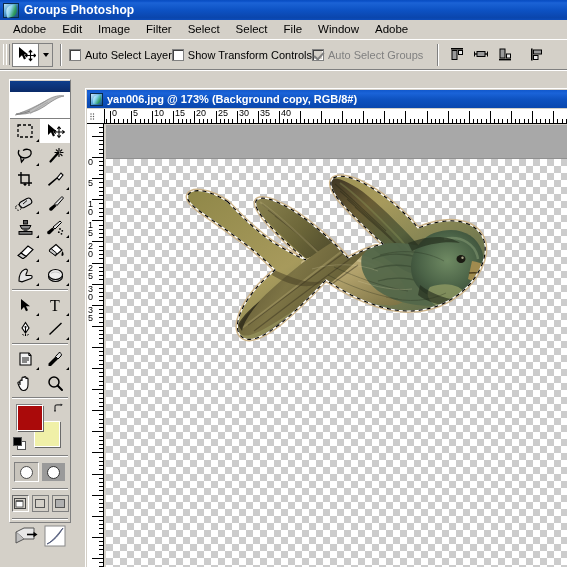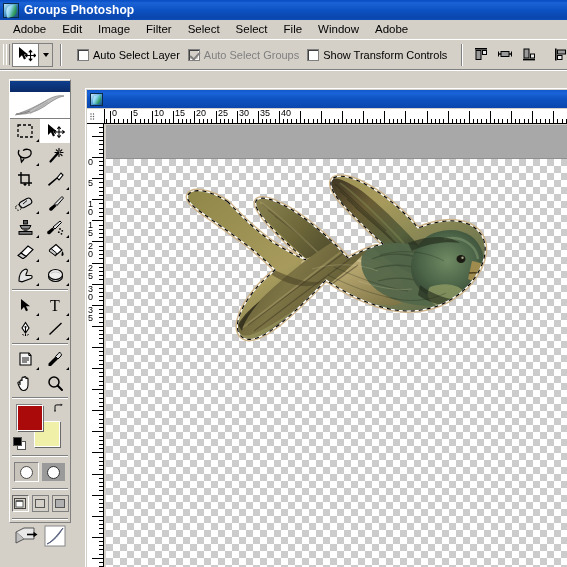--- a/index.html
+++ b/index.html
@@ -93,21 +93,21 @@
   }
   .tri-down {
     width: 0; height: 0; border-left: 3.5px solid transparent;
     border-right: 3.5px solid transparent; border-top: 4px solid #000;
   }
   .opt-sep {
     width: 2px; height: 22px; margin: 0 7px; flex: none;
     border-left: 1px solid #808080; border-right: 1px solid #ffffff;
   }
   .chk-wrap {
-    display: flex; align-items: flex-end; margin-left: 8px; flex: none;
+    display: flex; align-items: flex-end; flex: none;
   }
   .chk-box {
     width: 12px; height: 12px; background: #ffffff;
     border: 1px solid #808080;
     box-shadow: inset 1px 1px 0 #404040, inset -1px -1px 0 #ffffff;
     margin-right: 4px; flex: none; position: relative;
   }
   .chk-box.disabled { background: #d4d0c8; }
   .chk-box.checked:after {
     content:''; position:absolute; left:3px; top:0px; width:4px; height:8px;
@@ -344,27 +344,27 @@
     </div>
 
     <div class="opt-sep"></div>
 
     <div class="chk-wrap">
       <span class="chk-box"></span>
       <span class="chk-label">Auto Select Layer</span>
     </div>
 
     <div class="chk-wrap">
+      <span class="chk-box"></span>
+      <span class="chk-label">Show Transform Controls</span>
+    </div>
+
+    <div class="chk-wrap">
       <span class="chk-box disabled checked"></span>
       <span class="chk-label disabled">Auto Select Groups</span>
-    </div>
-
-    <div class="chk-wrap">
-      <span class="chk-box"></span>
-      <span class="chk-label">Show Transform Controls</span>
     </div>
 
     <div class="opt-sep" style="margin-left:14px;"></div>
 
     <div class="align-group">
       <div class="align-btn">
         <svg width="16" height="15" viewBox="0 0 16 15">
           <rect x="2" y="1" width="12" height="1.6" fill="#000"></rect>
           <rect x="3" y="3.5" width="5" height="9" fill="#9a9a9a" stroke="#000" stroke-width="1"></rect>
           <rect x="9.5" y="3.5" width="4" height="4" fill="#e8e8e8" stroke="#000" stroke-width="1"></rect>
@@ -679,20 +679,21 @@
     </div>
 
   </div>
 
   <div id="docwin">
 
     <div id="doc-titlebar">
       <div id="doc-icon">
         <div class="dfe"></div>
       </div>
+      <span id="doc-title-text">yan006.jpg @ 173% (Background copy, RGB/8#)</span>
     </div>
 
     <div id="corner-box">
       <svg class="dots" viewBox="0 0 7 7">
         <g fill="#555">
           <circle cx="1" cy="1" r="0.7"></circle>
             <circle cx="1" cy="3.5" r="0.7"></circle>
             <circle cx="1" cy="6" r="0.7"></circle>
           <circle cx="3.5" cy="1" r="0.7"></circle>
             <circle cx="3.5" cy="3.5" r="0.7"></circle>

